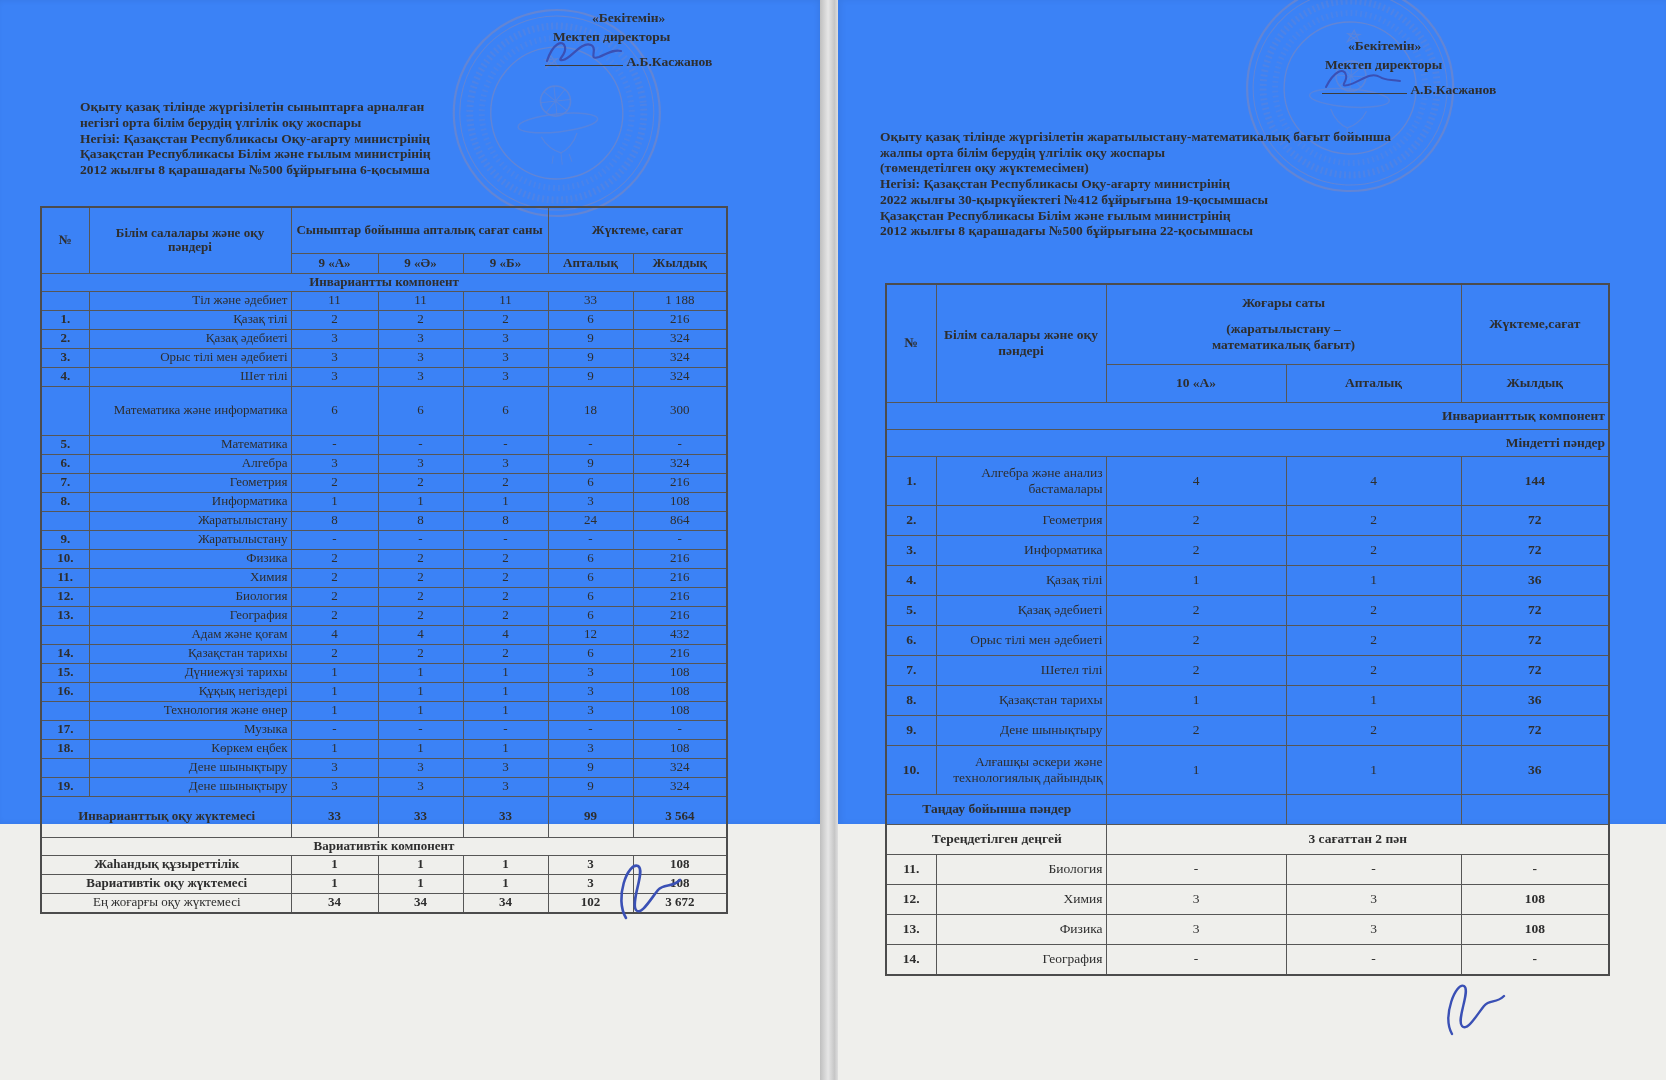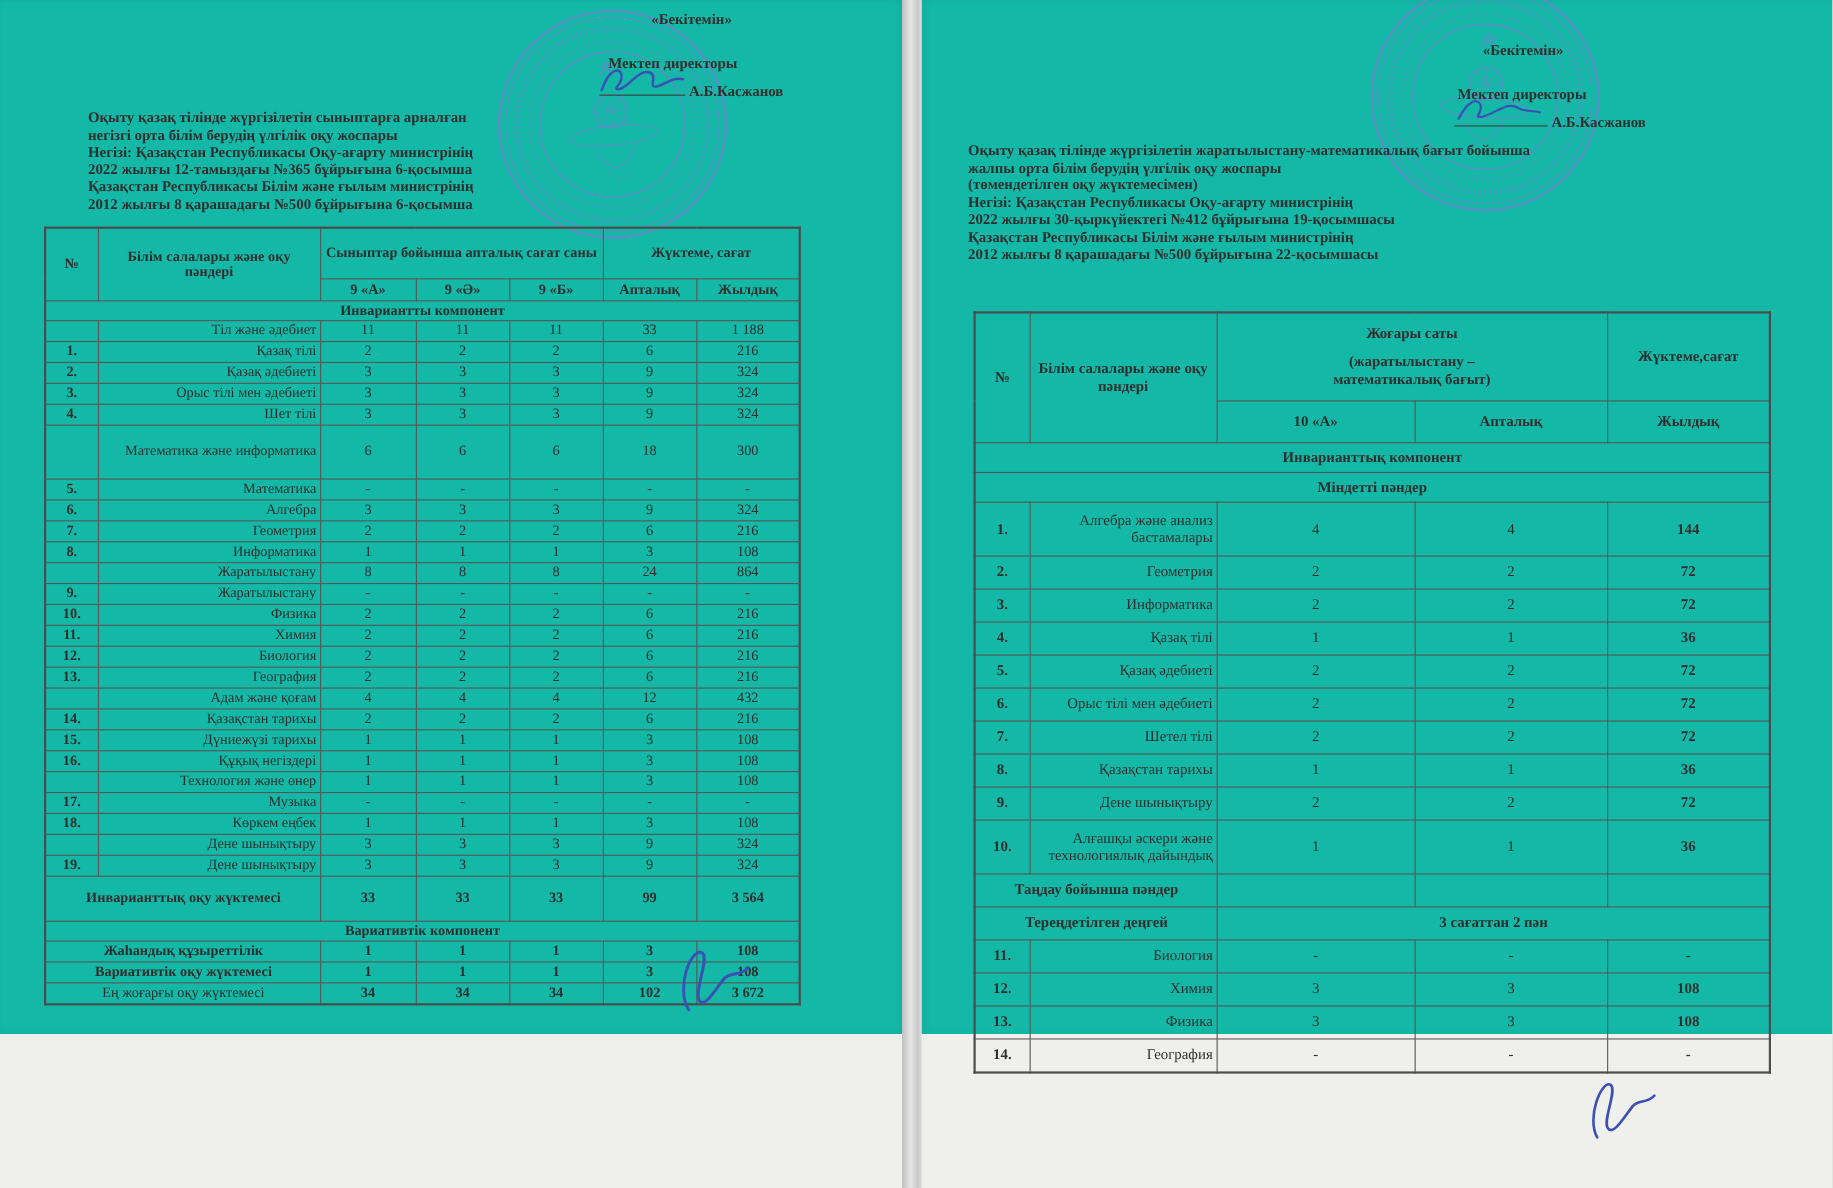--- a/index.html
+++ b/index.html
@@ -1,47 +1,47 @@
 <!DOCTYPE html>
 <html><head>
 <meta charset="utf-8">
 <style>
   html,body{margin:0;padding:0;background:#d9d9d9;}
   .canvas{position:relative;width:1666px;height:1080px;overflow:hidden;
           font-family:"Liberation Serif",serif;color:#2e2e2e;background:#efefec;}
-  .page{position:absolute;top:0;height:940px;background:#14b8a6;}
+  .page{position:absolute;top:0;height:824px;background:#3b82f6;}
   .page.left{left:0;width:822px;box-shadow:inset -3px 0 6px rgba(0,0,0,.08);}
   .page.right{left:838px;width:828px;box-shadow:inset 3px 0 6px rgba(0,0,0,.06);}
   .divider{position:absolute;left:820px;top:0;width:18px;height:1080px;
            background:linear-gradient(90deg,#bfbfbf,#e6e6e6 45%,#c6c6c6 80%,#dedede);}
   .stamp{position:absolute;z-index:1;opacity:.8;}
   .title{position:absolute;z-index:2;font-weight:bold;text-align:left;}
   .title.t-left{left:80px;top:99px;width:620px;font-size:13.5px;line-height:15.8px;}
   .title.t-right{left:42px;top:129px;width:740px;font-size:13.5px;line-height:15.7px;}
   .approval{position:absolute;z-index:3;font-size:13.5px;font-weight:bold;line-height:19px;white-space:nowrap;}
   .approval .l1{margin-left:47px;}
-  .approval .l2{margin-left:8px;margin-top:21px;}
+  .approval .l2{margin-left:8px;}
   .approval.a-right .l1{margin-left:26px;}
   .approval.a-right .l2{margin-left:3px;}
   .approval .l3{position:relative;margin-top:5px;}
   .sig-underline{display:inline-block;width:78px;border-bottom:1.4px solid #3c3c3c;height:14px;}
   .a-right .sig-underline{width:85px;}
   .sig-over{position:absolute;left:-4px;top:-16px;}
   table.plan{position:absolute;z-index:2;border-collapse:collapse;table-layout:fixed;background:transparent;}
   .plan th,.plan td{border:1px solid #565656;padding:0 3px;overflow:hidden;vertical-align:middle;}
   .plan{border:2px solid #4c4c4c;}
   .plan thead th{font-weight:bold;text-align:center;}
   table.plan-left{left:40px;top:206px;width:686px;font-size:13px;line-height:14.5px;}
   table.plan-right{left:47px;top:283px;width:723px;font-size:13.5px;line-height:16px;}
   .plan-left td{height:18px;}
   .plan-right td{height:29px;}
   tr.tall td{height:48px;font-family:Liberation Serif, serif;}
   .plan-left tr.tall2 td{height:40px;}
   td.sec-cell{font-weight:bold;text-align:center;height:17px;}
-  .plan-right td.sec-cell{height:26px;}
+  .plan-right td.sec-cell{height:26px;text-align:right;}
   td.no{text-align:center;font-weight:bold;}
   td.subj{text-align:right;padding-left:6px;}
   td.val{text-align:center;}
   td.tlabel{text-align:center;padding-left:4px;}
   .b{font-weight:bold;}
   .hdr-gap{height:10px;}
   .signature{position:absolute;z-index:3;}
 </style>
 </head>
 <body>
@@ -79,21 +79,20 @@
         </span>
         <span class="sig-underline"></span>
         <span>А.Б.Касжанов</span>
       </div>
     </div>
 
     <div class="title t-left">
       <div>Оқыту қазақ тілінде жүргізілетін сыныптарға арналған</div>
       <div>негізгі орта білім берудің үлгілік оқу жоспары</div>
       <div>Негізі: Қазақстан Республикасы Оқу-ағарту министрінің</div>
-      <div>2022 жылғы 12-тамыздағы №365 бұйрығына 6-қосымша</div>
       <div>Қазақстан Республикасы Білім және ғылым министрінің</div>
       <div>2012 жылғы 8 қарашадағы №500 бұйрығына 6-қосымша</div>
     </div>
 
     <table class="plan plan-left">
       <colgroup>
         <col style="width:48px">
           <col style="width:202px">
           <col style="width:87px">
         <col style="width:85px">

